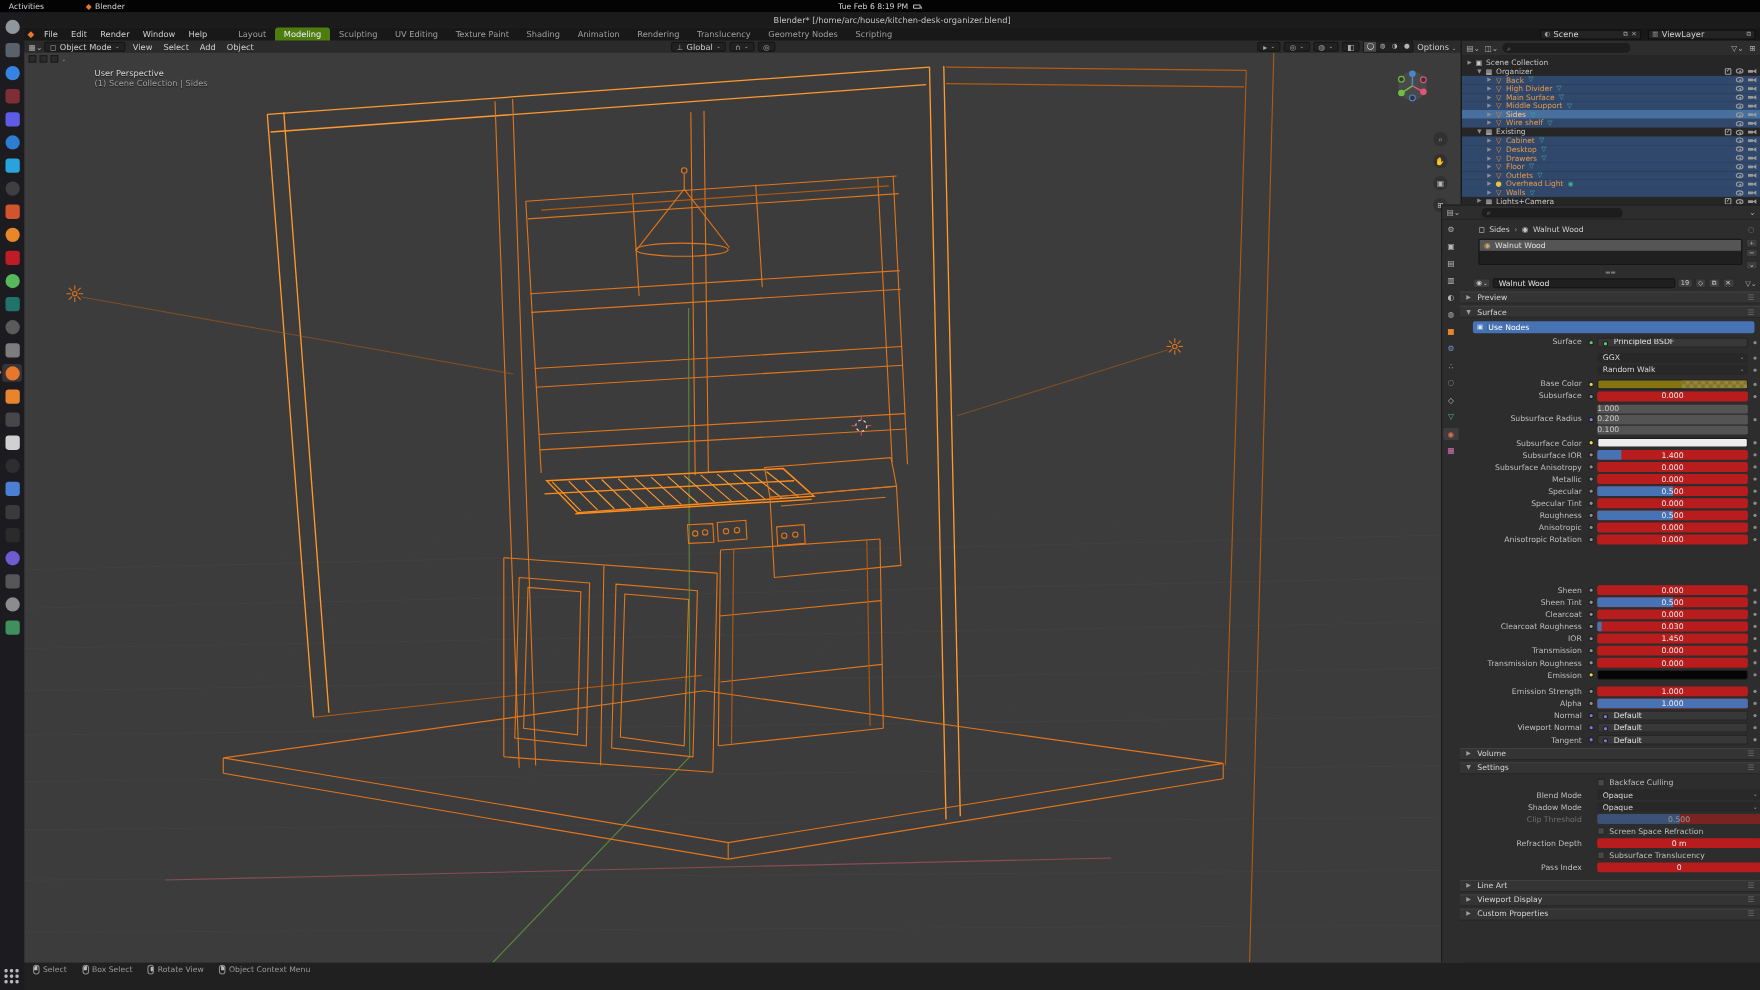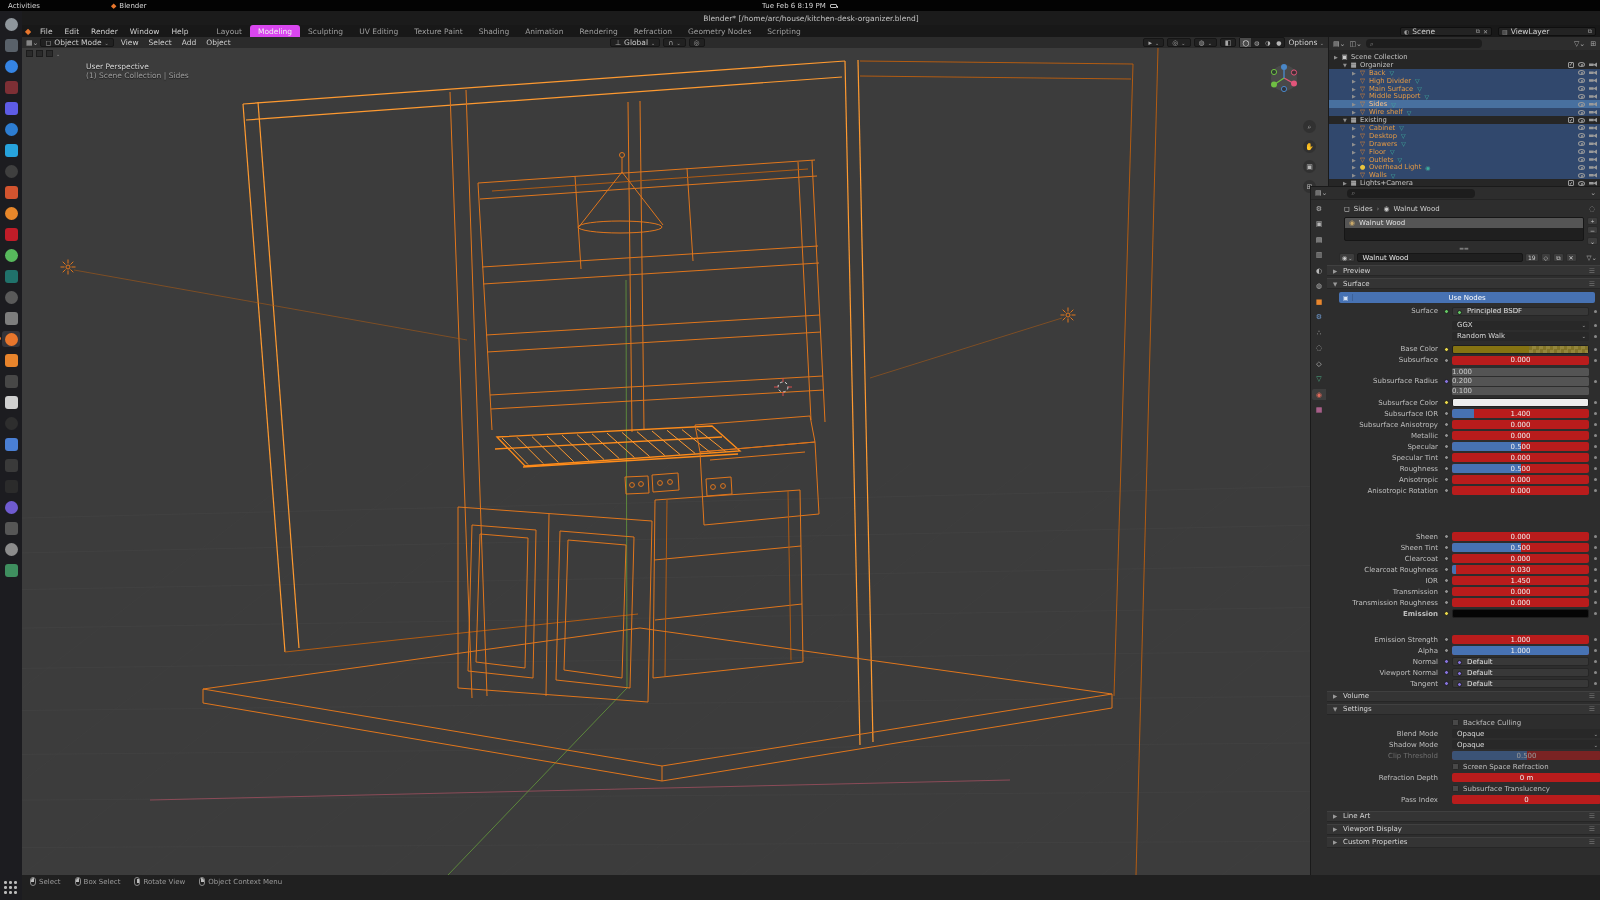--- a/index.html
+++ b/index.html
@@ -2,21 +2,21 @@
 <html><head>
 <meta charset="utf-8">
 <style>
   * { margin:0; padding:0; box-sizing:border-box; }
   html,body { width:1600px; height:900px; background:#111; overflow:hidden;
     font-family:"DejaVu Sans","Liberation Sans",sans-serif; font-size:8px; color:#c9c9c9;
     -webkit-font-smoothing:antialiased; }
 
   
   #sysbar { position:absolute; left:0; top:0; width:1600px; height:11px; background:#030303;
-    display:flex; align-items:center; font-size:7px; color:#d6d6d6; z-index:50;gap:33px; }
+    display:flex; align-items:center; font-size:7px; color:#d6d6d6; z-index:50; }
   #sys-activities { margin-left:8px; }
   #sys-app { margin-left:38px; display:flex; gap:3px; align-items:center; }
   #sys-clock { position:absolute; left:762px; display:flex; gap:4px; align-items:center;}
   .sys-batt { width:7px; height:4px; border:1px solid #bbb; border-radius:1px; position:relative; }
   .sys-batt::after { content:""; position:absolute; right:-2px; top:1px; width:1px; height:2px; background:#bbb; }
 
   
   #dock { position:absolute; left:0; top:11px; width:22px; height:889px; background:#1c1c20; z-index:40;
     display:flex; flex-direction:column; align-items:center; padding-top:5px; gap:5px; }
   .dock-app { width:18px; height:16px; display:flex; align-items:center; justify-content:center; position:relative; border-radius:3px; }
@@ -30,21 +30,21 @@
   
   #win { position:absolute; left:22px; top:11px; width:1578px; height:889px; background:#2d2d2d; }
   #titlebar { position:absolute; left:0; top:0; width:100%; height:14px; background:#1b1b1b;
     display:flex; align-items:center; justify-content:center; color:#c2c2c2; font-size:7.5px; }
   #topbar { position:absolute; left:0; top:14px; width:100%; height:12px; background:#181818;
     display:flex; align-items:center; font-size:7.5px; color:#c4c4c4; }
   #blender-logo { width:12px; display:flex; justify-content:center; color:#e8762c; font-size:8px; }
   .menu-item { padding:0 6px; color:#cfcfcf; }
   #workspace-tabs { display:flex; margin-left:14px; height:12px; align-items:stretch; }
   .ws-tab { padding:0 8px; display:flex; align-items:center; color:#9f9f9f; }
-  .ws-tab.active { background:#d946ef; color:#f0f0f0; border-radius:3px 3px 0 0; }
+  .ws-tab.active { background:#4d7c0f; color:#f0f0f0; border-radius:3px 3px 0 0; }
   .tb-field { height:9px; background:#232323; border:1px solid #0f0f0f; border-radius:2px;
     display:flex; align-items:center; gap:3px; padding:0 3px; color:#cfcfcf; }
   .tb-ico { color:#9f9f9f; font-size:6px; }
   .tb-x { color:#9f9f9f; font-size:6px; }
 
   
   #vp-header { position:absolute; left:0; top:26px; width:1306px; height:11px; background:#2b2b2b;
     display:flex; align-items:center; font-size:7.5px; color:#cccccc; gap:2px; }
   .vph-chip { height:9px; background:#212121; border:1px solid #161616; border-radius:2px;
     display:flex; align-items:center; gap:3px; padding:0 4px; }
@@ -118,21 +118,21 @@
   #db-funnel { margin-left:8px; color:#b5b5b5; font-size:6.5px; }
 
   .panel-hdr { height:11px; background:#343434; border-top:1px solid #404040; border-bottom:1px solid #262626;
     display:flex; align-items:center; gap:4px; padding-left:6px; color:#d6d6d6; margin-top:2px; position:relative;}
   .panel-hdr .ph-dots { position:absolute; right:6px; color:#6f6f6f; }
   .ph-arrow { color:#9a9a9a; font-size:5.5px; width:6px; }
 
   #use-nodes { height:11px; margin:3px 6px 3px 12px; background:#4772b3; border-radius:2px;
     display:flex; align-items:center; color:#fff; position:relative; }
   #use-nodes .un-ico { width:14px; text-align:center; font-size:6px; color:#dce6f5; border-right:1px solid rgba(0,0,0,.15); }
-  #use-nodes .un-label { flex:1; text-align:center; margin-right:14px; }
+  #use-nodes .un-label { flex:1; text-align:left; margin-right:14px; }
 
   .prop-row { display:flex; align-items:center; height:10px; }
   .pr-label { width:114px; text-align:right; padding-right:3px; color:#bfbfbf; white-space:nowrap; }
   .pr-socket { width:11px; display:flex; justify-content:center; }
   .dot { width:5px; height:5px; border-radius:50%; background:#8a8a8a; border:1px solid #1f1f1f; }
   .dot.green{ background:#63c763; } .dot.yellow{ background:#e9d84a; } .dot.purple{ background:#8673dc; } .dot.gray{ background:#909090; }
   .pr-widget { flex:1; height:9px; position:relative; border-radius:2px; overflow:hidden; background:#b91c1c; }
   .pr-widget .fill { position:absolute; left:0; top:0; bottom:0; background:#4772b3; }
   .pr-widget .val { position:absolute; inset:0; display:flex; align-items:center; justify-content:center; color:#ededed; }
   .pr-decor { width:12px; display:flex; justify-content:center; }
@@ -292,21 +292,21 @@
       </span>
     <span id="workspace-tabs">
         <span class="ws-tab">Layout</span>
         <span class="ws-tab active">Modeling</span>
         <span class="ws-tab">Sculpting</span>
         <span class="ws-tab">UV Editing</span>
         <span class="ws-tab">Texture Paint</span>
         <span class="ws-tab">Shading</span>
         <span class="ws-tab">Animation</span>
         <span class="ws-tab">Rendering</span>
-        <span class="ws-tab">Refraction</span>
+        <span class="ws-tab">Translucency</span>
         <span class="ws-tab">Geometry Nodes</span>
         <span class="ws-tab">Scripting</span>
       </span>
     <span style="margin-left:auto; display:flex; gap:6px; padding-right:4px;">
       <span class="tb-field" style="width:92px">
         <span class="tb-ico">◐</span>
         <span style="flex:1">Scene</span>
         <span class="tb-x">⧉</span>
         <span class="tb-x">✕</span>
       </span>
@@ -1135,21 +1135,21 @@
             <span class="pr-socket">
               <span class="dot gray"></span>
             </span>
             <div class="pr-widget">
               <span class="val">0.000</span>
             </div>
             <span class="pr-decor">
               <i></i>
             </span>
           </div>
-          <div class="prop-row" style="margin-bottom: 16px; font-weight: bold;">
+          <div class="prop-row" style="margin-bottom: 5px;">
             <span class="pr-label">Emission</span>
             <span class="pr-socket">
               <span class="dot yellow"></span>
             </span>
             <div class="pr-widget w-color" style="background: rgb(5, 5, 5);"></div>
             <span class="pr-decor">
               <i></i>
             </span>
           </div>
           <div class="prop-row" style="margin-bottom: 1px;">

